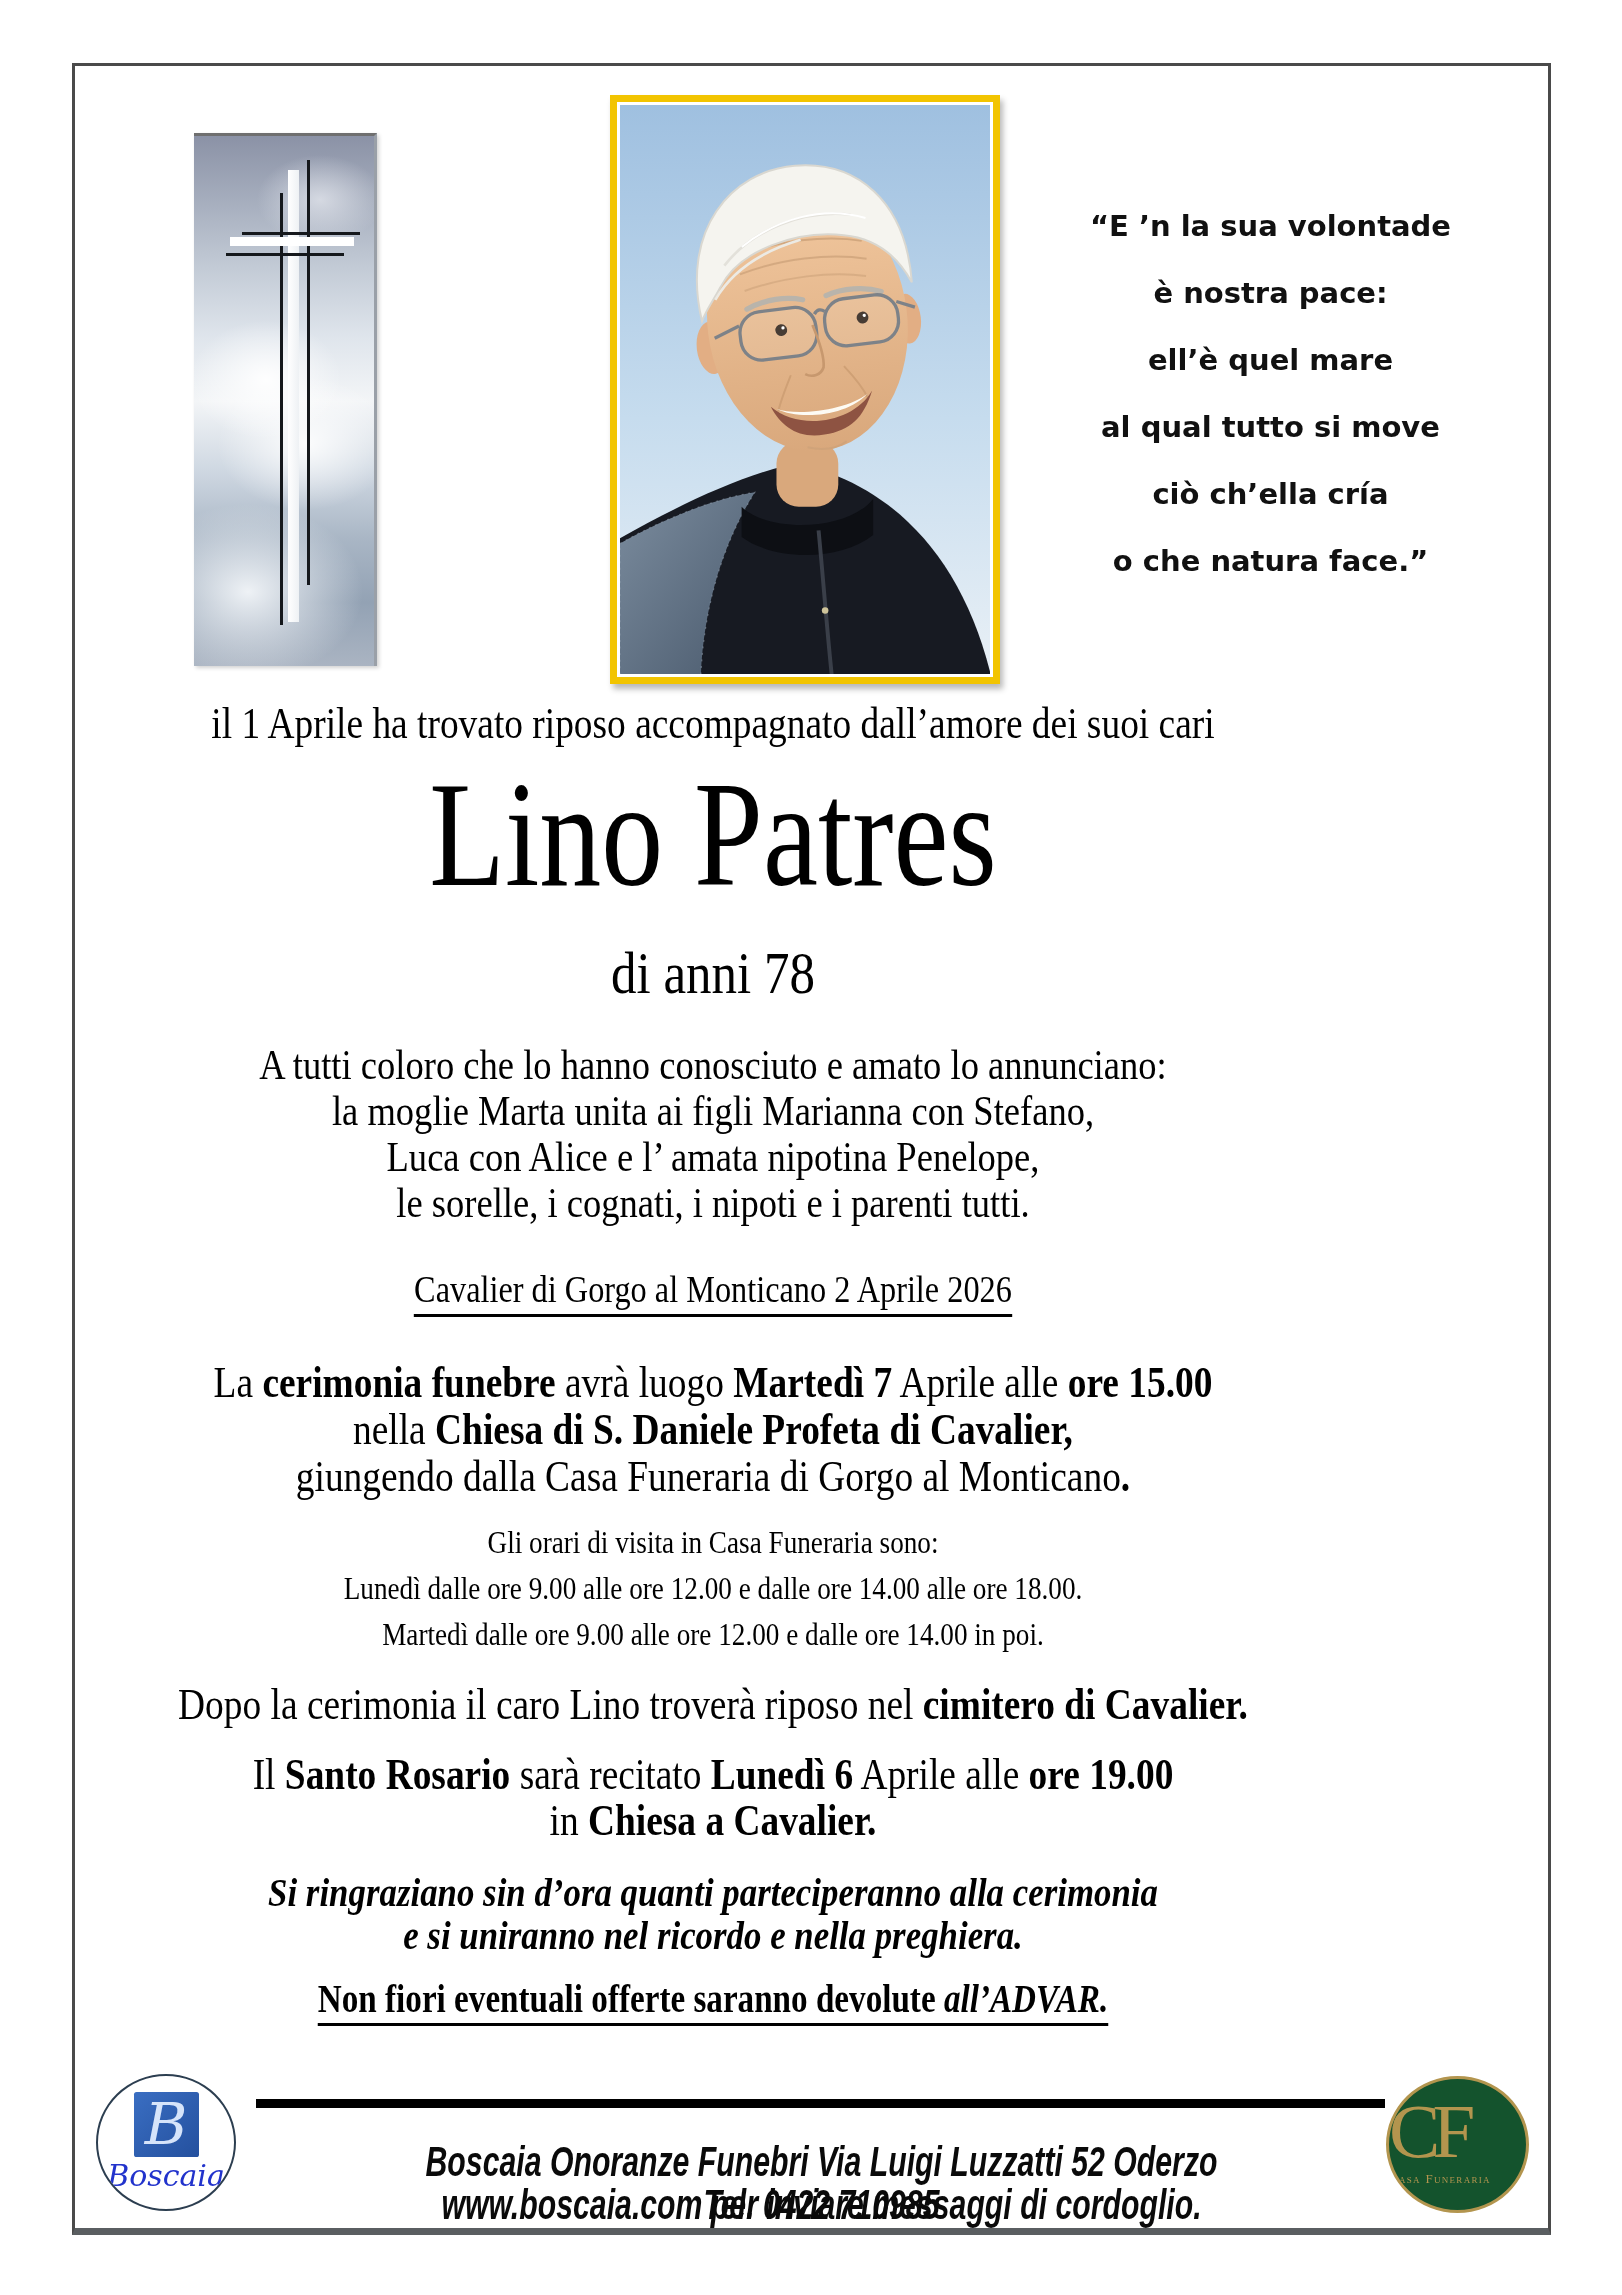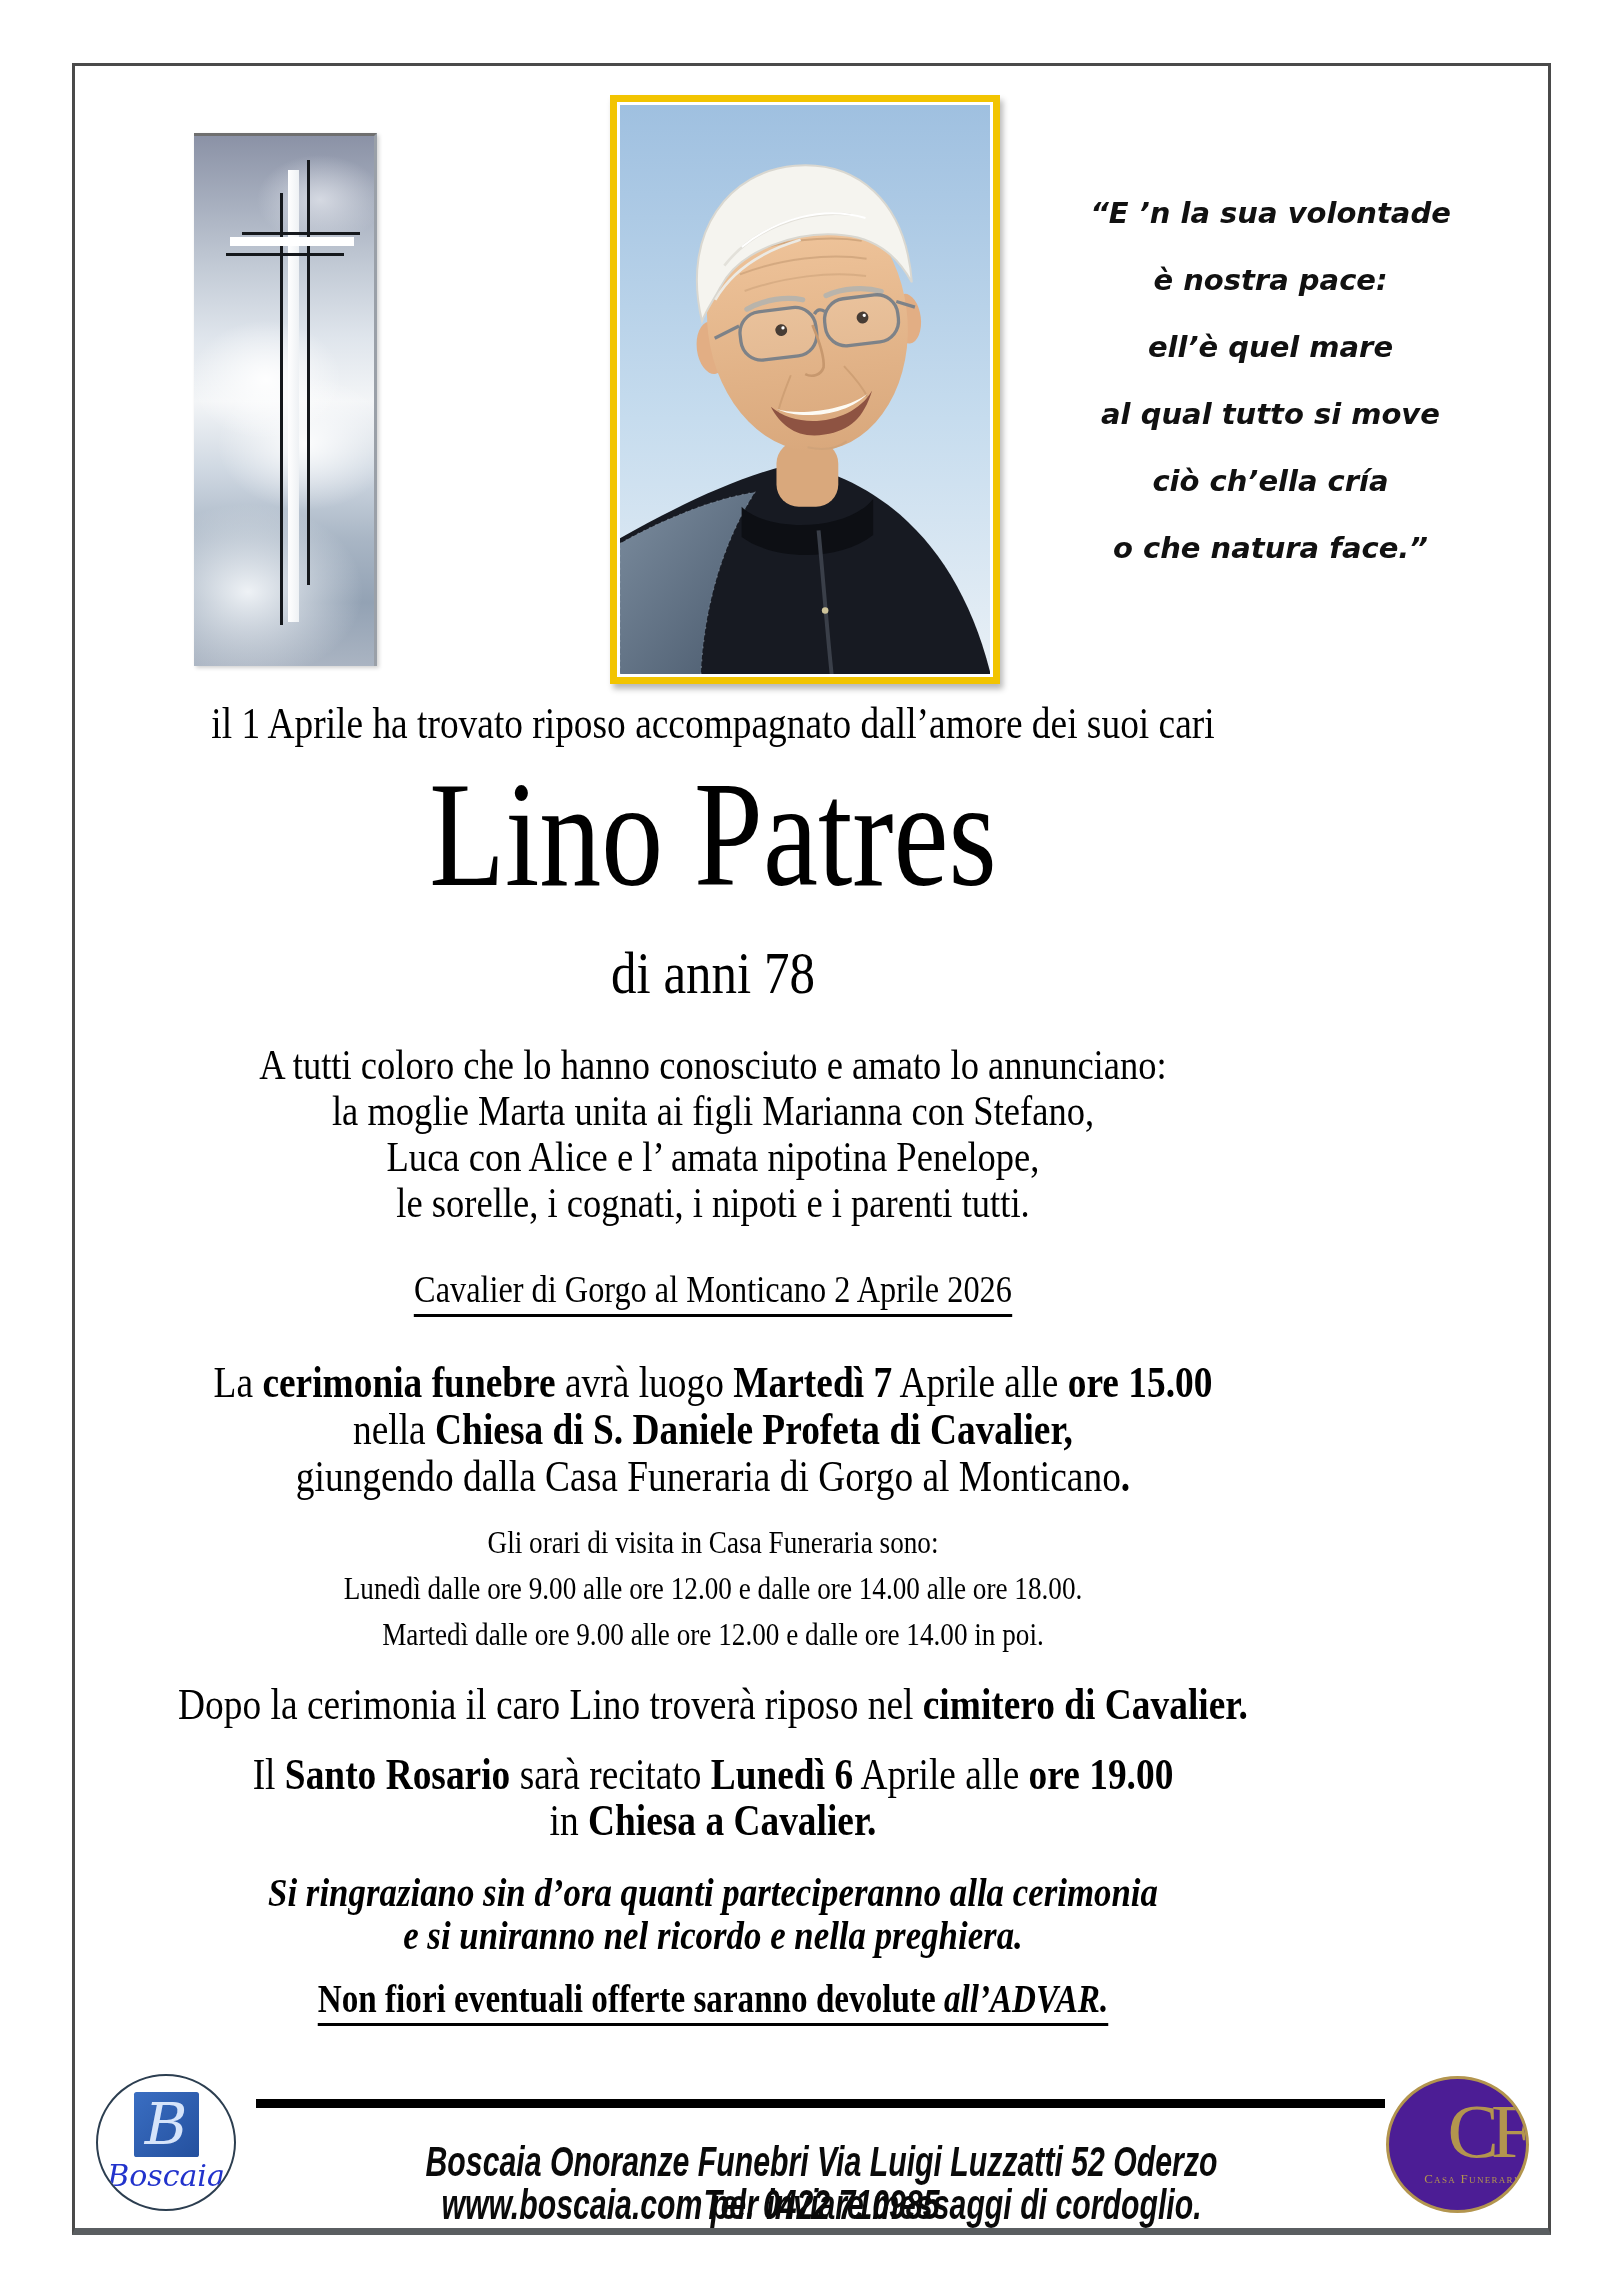--- a/index.html
+++ b/index.html
@@ -33,22 +33,22 @@
   .h-black-d{left:32px;top:117px;width:118px;height:3.3px;background:#15181c;}
   
   #photo{
     position:absolute;left:610px;top:95px;width:390px;height:589px;box-sizing:border-box;
     border:7.9px solid #f2c400;background:#fff;padding:2.6px;
     box-shadow:3.3px 4.6px 5.9px rgba(0,0,0,.28);
   }
   #photo svg{display:block;width:100%;height:100%;}
   
   #quote{
-    position:absolute;left:1074px;top:180px;width:393px;text-align:center;
-    font-family:"DejaVu Sans", sans-serif;font-style:italic;font-weight:600;
+    position:absolute;left:1074px;top:193px;width:393px;text-align:center;
+    font-family:"DejaVu Sans", sans-serif;font-weight:600;
     font-size:29px;line-height:67px;color:#111;
   }
   
   .tline{position:absolute;left:75px;width:1276px;text-align:center;}
   .cx{display:block;transform:scaleX(0.85);transform-origin:50% 50%;}
   .cx82{display:block;transform:scaleX(0.82);transform-origin:50% 50%;}
   b,.bold{font-weight:bold;}
   .bi{font-weight:bold;font-style:italic;}
   #intro{top:700px;font-size:44px;line-height:47px;}
   #name{top:746px;font-size:151px;line-height:177px;}
@@ -82,21 +82,21 @@
     border-radius:2.6px;
   }
   #boscaia-logo .b-square span{
     font-family:"DejaVu Serif", serif;font-style:italic;font-size:58px;line-height:65px;color:#d6e4fa;
   }
   #boscaia-logo .b-name{
     font-family:"DejaVu Serif", serif;font-style:italic;font-size:30px;line-height:37px;color:#2233cc;
   }
   #cf-logo{
     position:absolute;left:1386px;top:2076px;width:143px;height:137px;box-sizing:border-box;
-    border:3.3px solid #b3954e;border-radius:50%;background:#4c1d95;text-align:right;overflow:hidden;
+    border:3.3px solid #b3954e;border-radius:50%;background:#14532d;text-align:left;overflow:hidden;
     color:#b3954e;
   }
   #cf-logo .cf-mono{
     font-family:"Liberation Serif", serif;font-size:77px;line-height:80px;margin-top:11.8px;
     letter-spacing:-7.9px;
   }
   #cf-logo .cf-label{
     font-family:"Liberation Serif", serif;font-variant:small-caps;font-size:13px;line-height:14.4px;
     letter-spacing:1.3px;margin-top:1.3px;
   }

